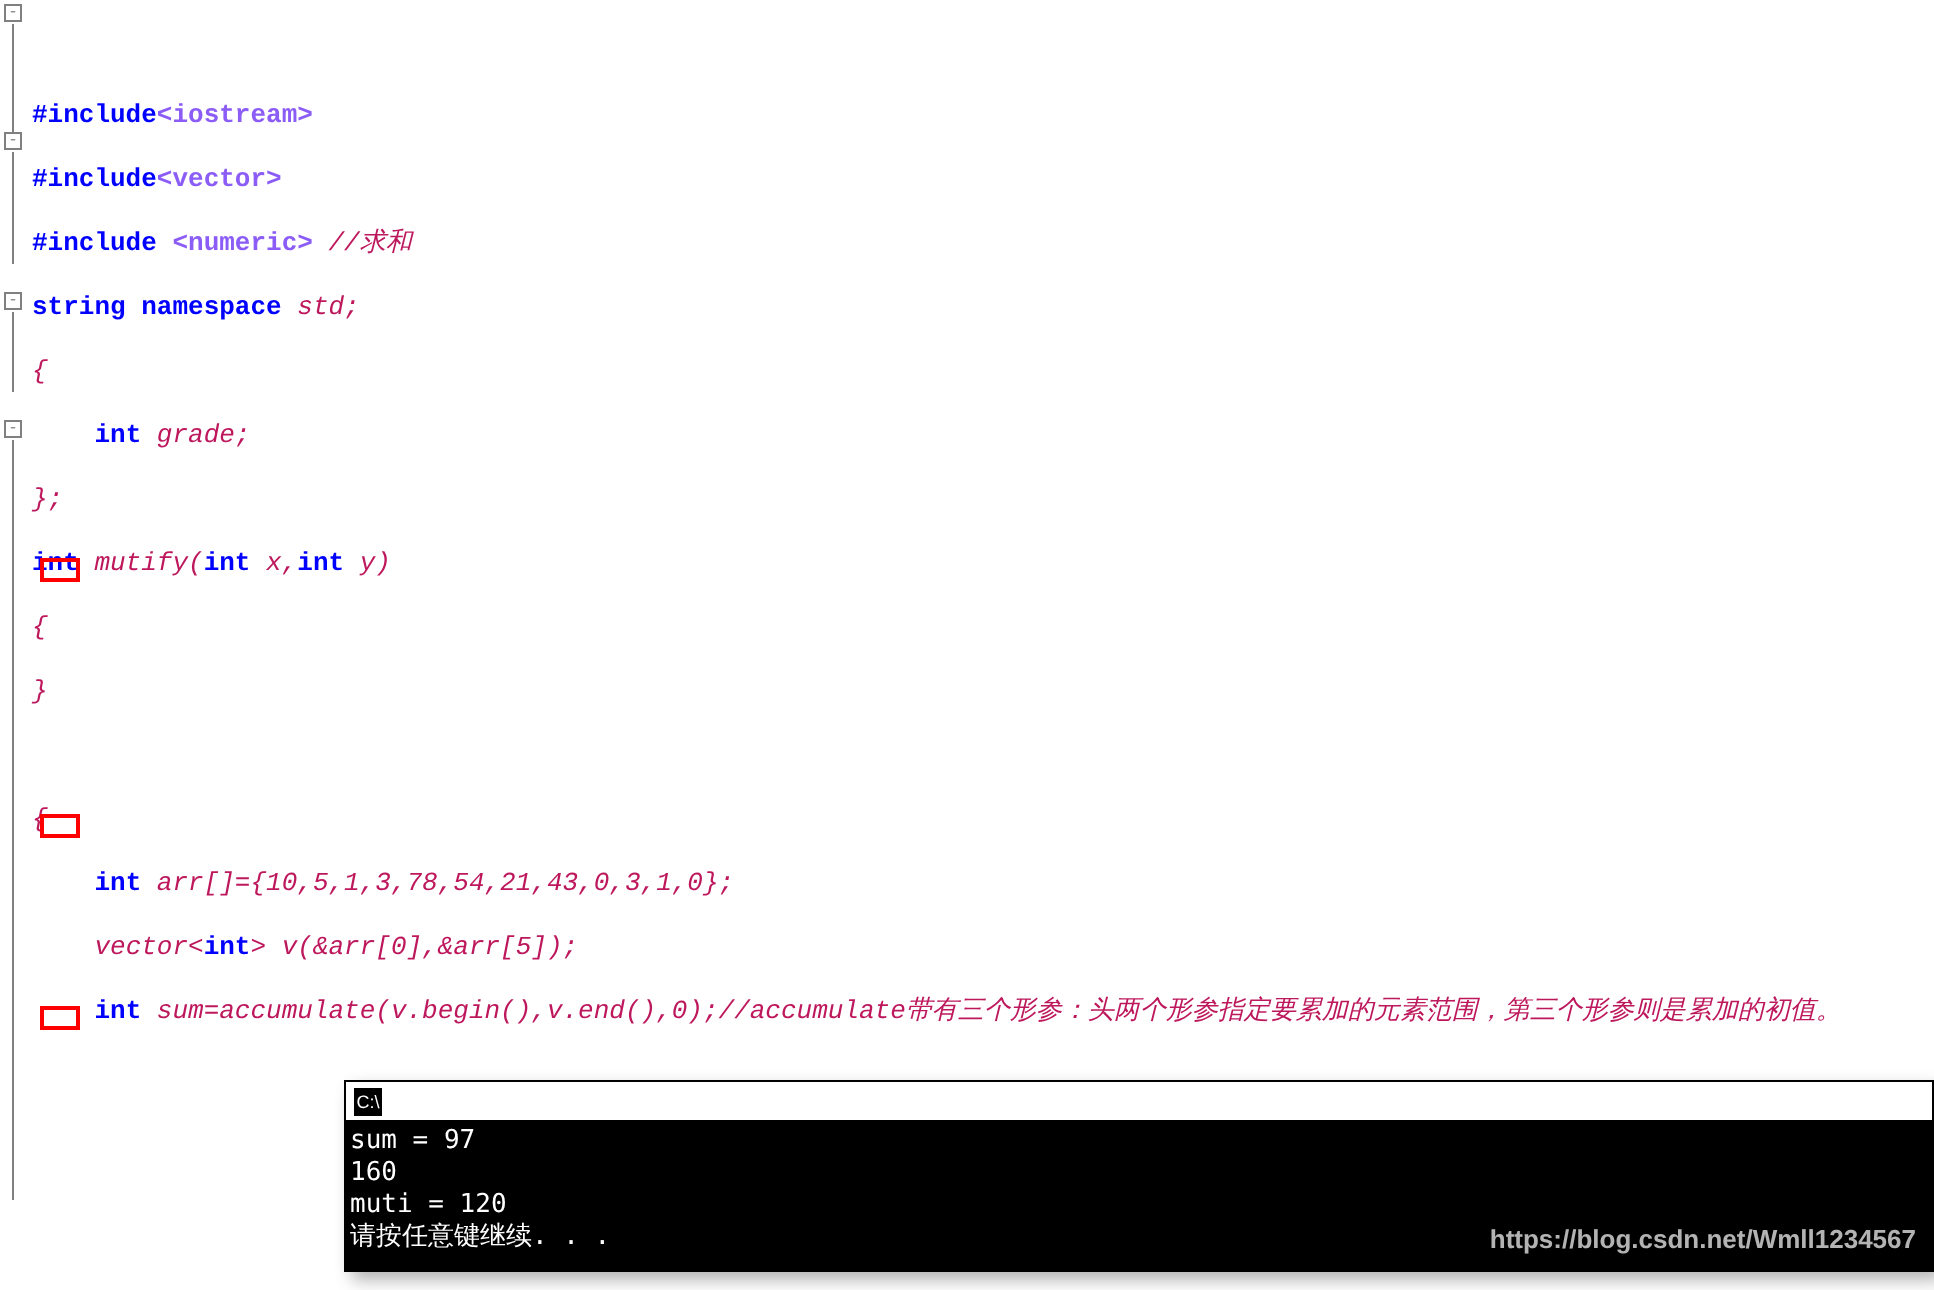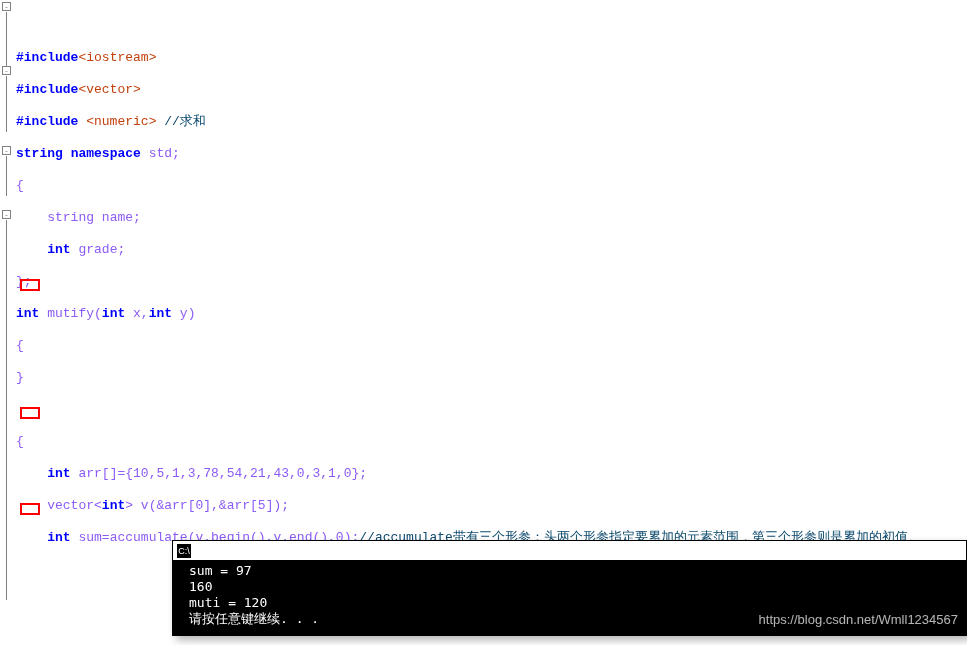--- a/index.html
+++ b/index.html
@@ -37,23 +37,23 @@
     color: #808080;
     cursor: pointer;
   }
   .fold-line {
     position: absolute;
     left: 6px;
     width: 1px;
     background: #808080;
   }
   .kw   { color: #0000ff; font-weight: bold; }
-  .str  { color: #c2410c; }
-  .cmt  { color: #0c4a6e; }
-  .txt  { color: #8b5cf6; }
+  .str  { color: #8b5cf6; font-weight: bold; }
+  .cmt  { color: #be185d; font-style: italic; }
+  .txt  { color: #be185d; font-style: italic; }
   .red-box {
     position: absolute;
     border: 2px solid #ff0000;
     width: 20px; height: 12px;
     background: transparent;
   }
 
   .console-window {
     position: absolute;
     left: 172px;
@@ -84,29 +84,29 @@
     font-size: 9px;
     text-align: center;
     line-height: 14px;
     margin-right: 5px;
   }
   .console-body {
     background: #000;
     color: #fff;
     padding: 2px 2px 8px;
     line-height: 16px;
-    margin-left: 14px;
   }
   .watermark {
     position: absolute;
     right: 8px;
     bottom: 8px;
     color: rgba(255,255,255,.7);
     font-family: sans-serif;
     font-size: 13px;
+    font-weight: bold;
   }
 </style>
 </head>
 <body>
 
 <div class="editor">
   <div class="gutter">
     <div class="fold-box" style="top:2px">-</div>
     <div class="fold-line" style="top:12px;height:56px"></div>
     <div class="fold-box" style="top:66px">-</div>
@@ -115,21 +115,20 @@
     <div class="fold-line" style="top:156px;height:40px"></div>
     <div class="fold-box" style="top:210px">-</div>
     <div class="fold-line" style="top:220px;height:380px"></div>
   </div>
 
 <div><span class="kw">#include</span><span class="str">&lt;iostream&gt;</span></div>
 <div><span class="kw">#include</span><span class="str">&lt;vector&gt;</span></div>
 <div><span class="kw">#include </span><span class="str">&lt;numeric&gt;</span><span class="cmt"> //求和</span></div>
 <div><span class="kw">string</span><span class="txt"> </span><span class="kw">namespace</span><span class="txt"> std;</span></div>
 <div><span class="txt">{</span></div>
-<div><span>    </span><span class="txt">string name;</span></div>
 <div><span>    </span><span class="kw">int</span><span class="txt"> grade;</span></div>
 <div><span class="txt">};</span></div>
 <div><span class="kw">int</span><span class="txt"> mutify(</span><span class="kw">int</span><span class="txt"> x,</span><span class="kw">int</span><span class="txt"> y)</span></div>
 <div><span class="txt">{</span></div>
 <div><span class="txt">}</span></div>
 <div><span class="txt"></span>&nbsp;</div>
 <div><span class="txt">{</span></div>
 <div><span>    </span><span class="kw">int</span><span class="txt"> arr[]={10,5,1,3,78,54,21,43,0,3,1,0};</span></div>
 <div><span>    </span><span class="txt">vector&lt;</span><span class="kw">int</span><span class="txt">&gt; v(&amp;arr[0],&amp;arr[5]);</span></div>
 <div><span>    </span><span class="kw">int</span><span class="txt"> sum=accumulate(v.begin(),v.end(),0);</span><span class="cmt">//accumulate带有三个形参：头两个形参指定要累加的元素范围，第三个形参则是累加的初值。</span></div>

